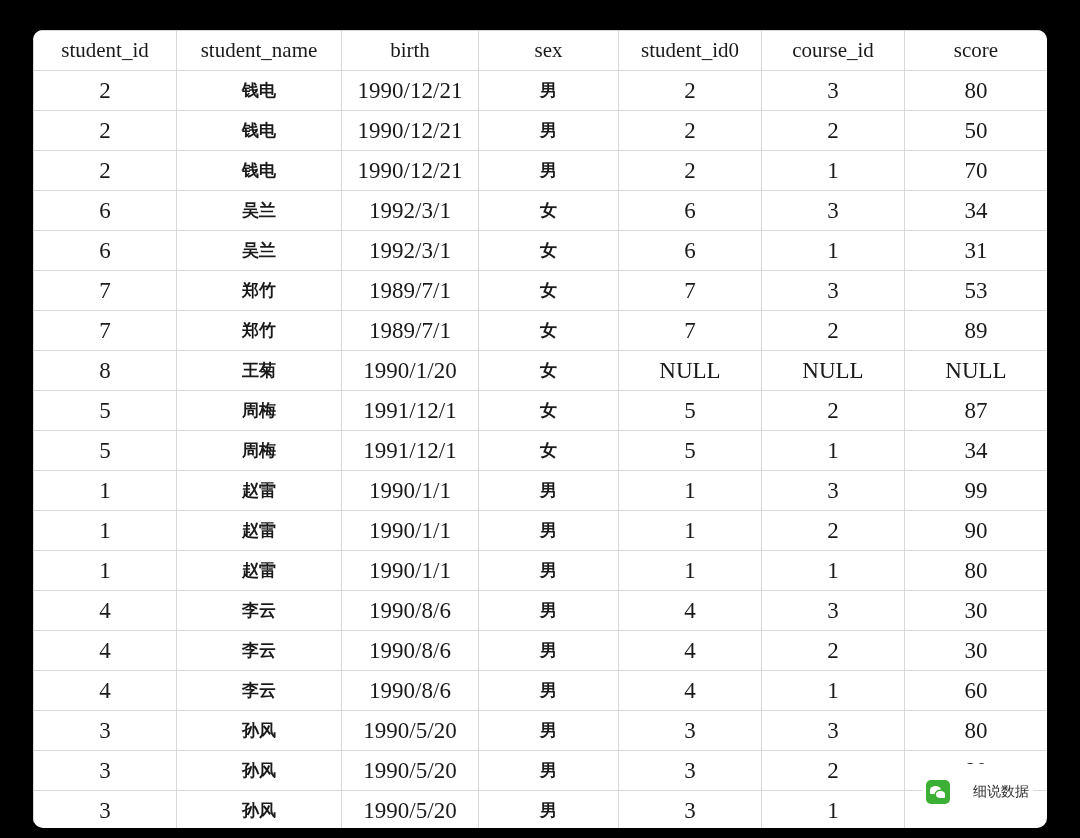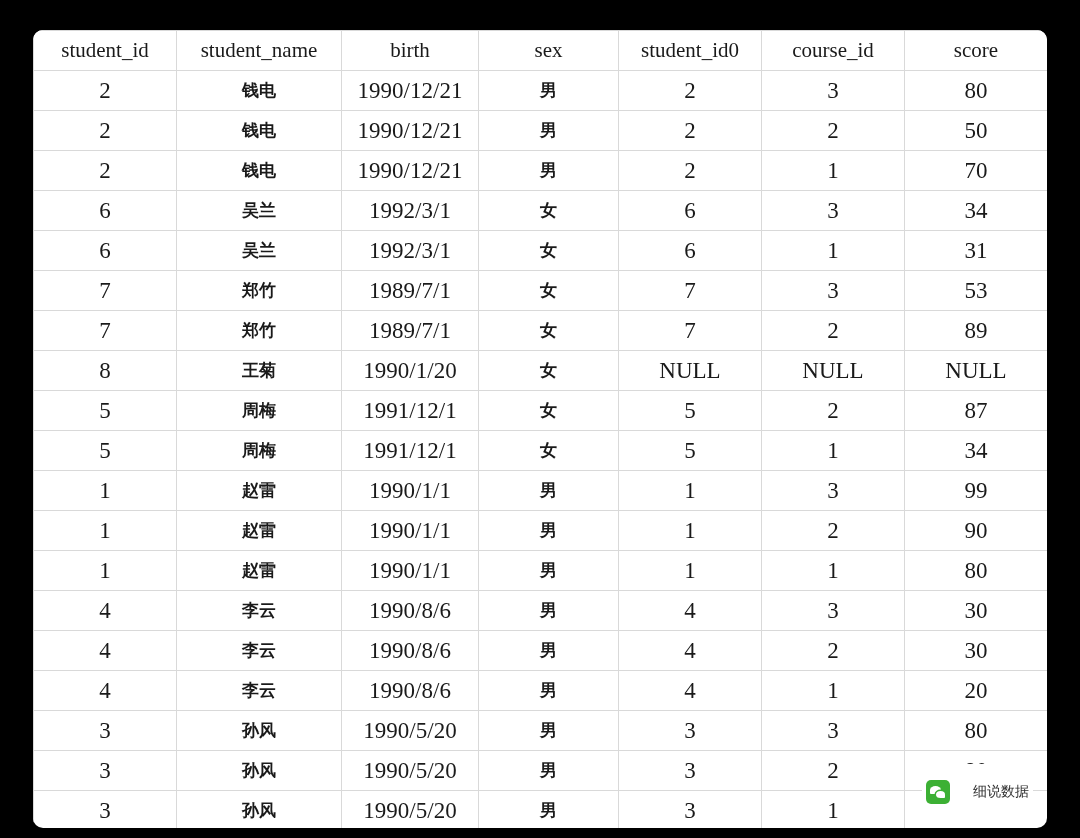--- a/index.html
+++ b/index.html
@@ -280,21 +280,21 @@
           <td class="numeric">2</td>
           <td class="numeric">30</td>
         </tr>
         <tr>
           <td class="numeric">4</td>
           <td class="cjk">李云</td>
           <td class="numeric">1990/8/6</td>
           <td class="cjk">男</td>
           <td class="numeric">4</td>
           <td class="numeric">1</td>
-          <td class="numeric">20</td>
+          <td class="numeric">60</td>
         </tr>
         <tr>
           <td class="numeric">3</td>
           <td class="cjk">孙风</td>
           <td class="numeric">1990/5/20</td>
           <td class="cjk">男</td>
           <td class="numeric">3</td>
           <td class="numeric">3</td>
           <td class="numeric">80</td>
         </tr>

